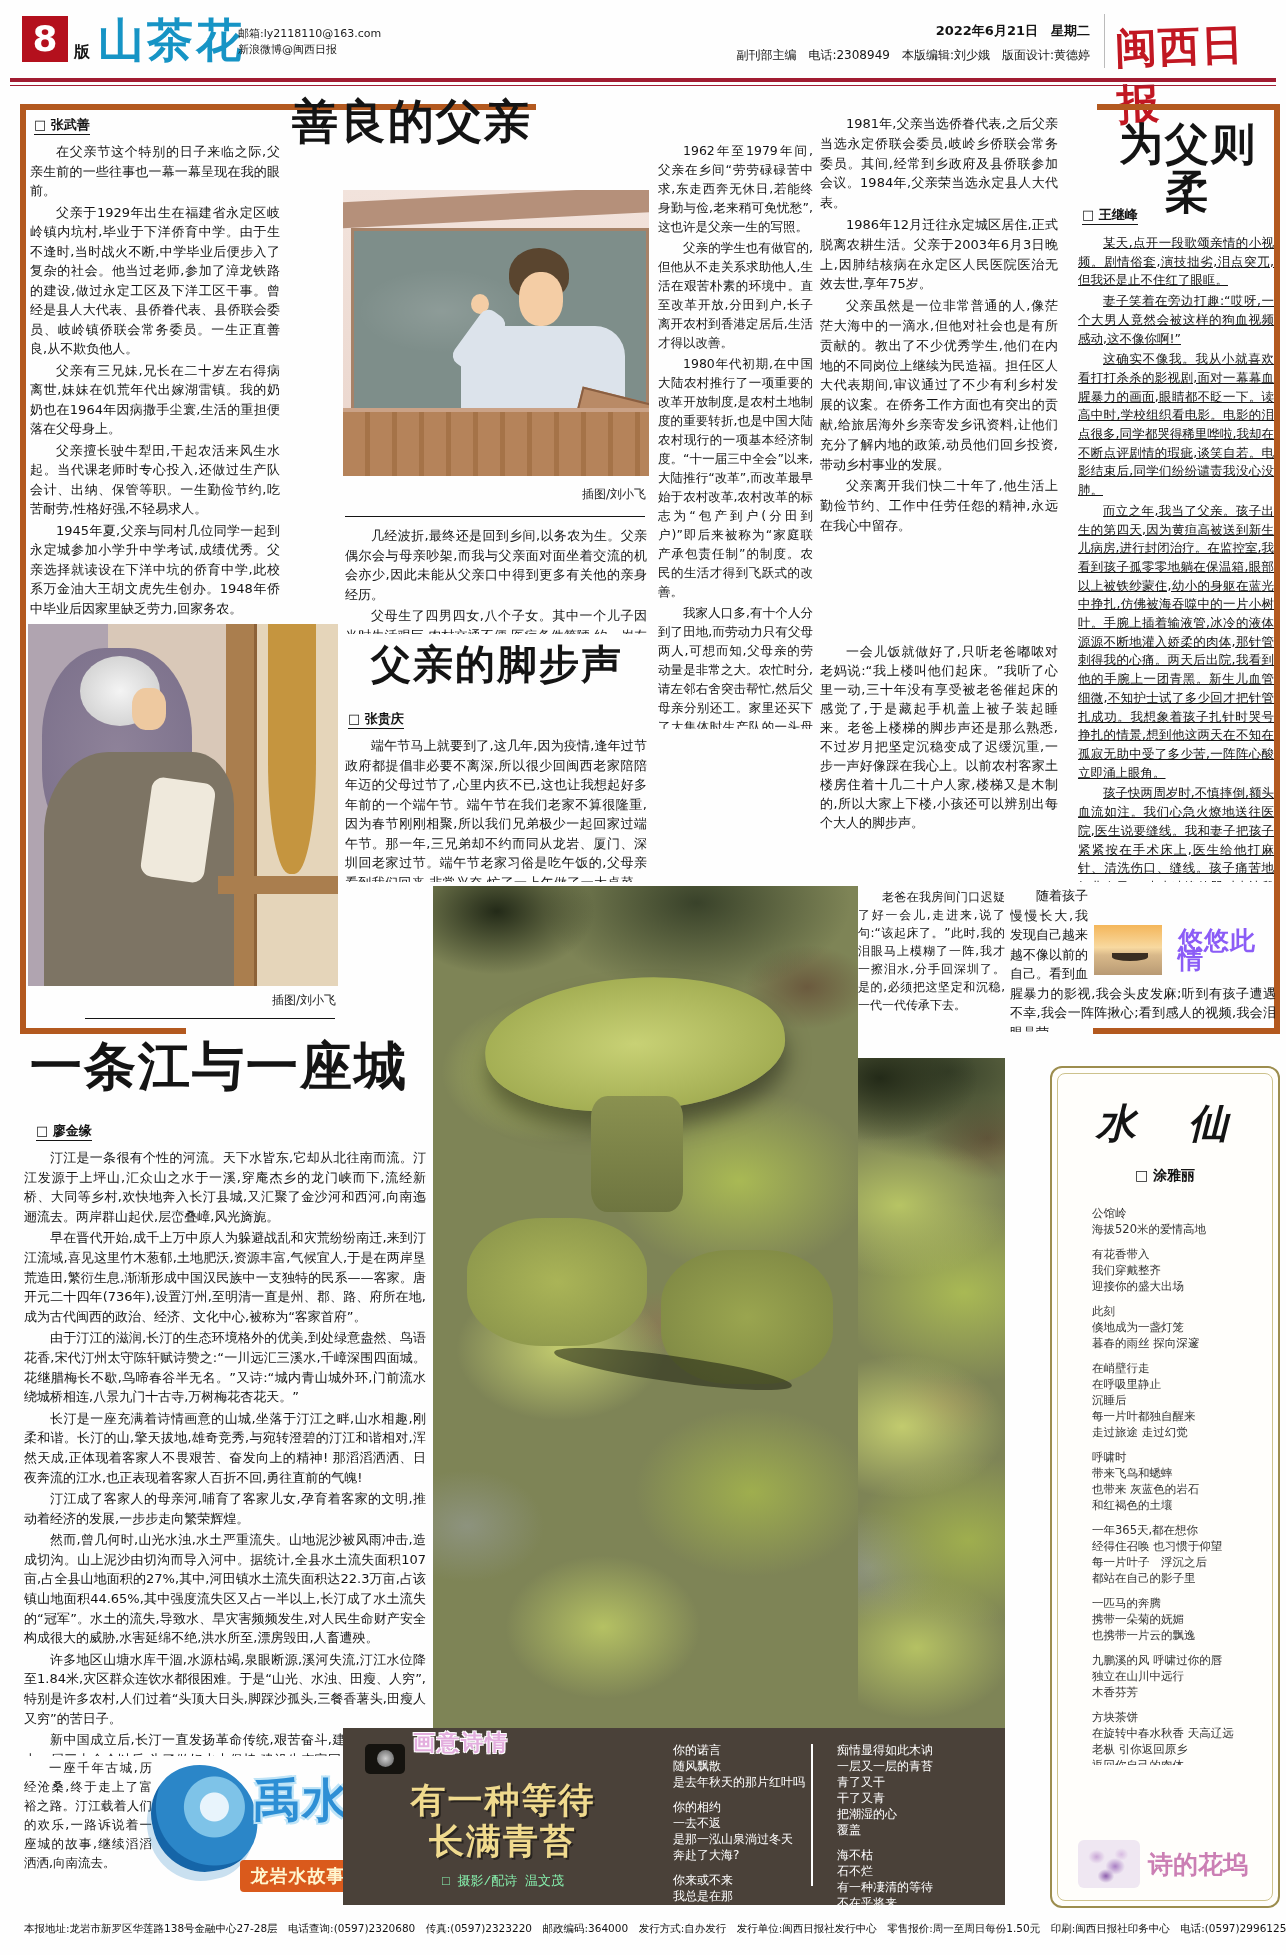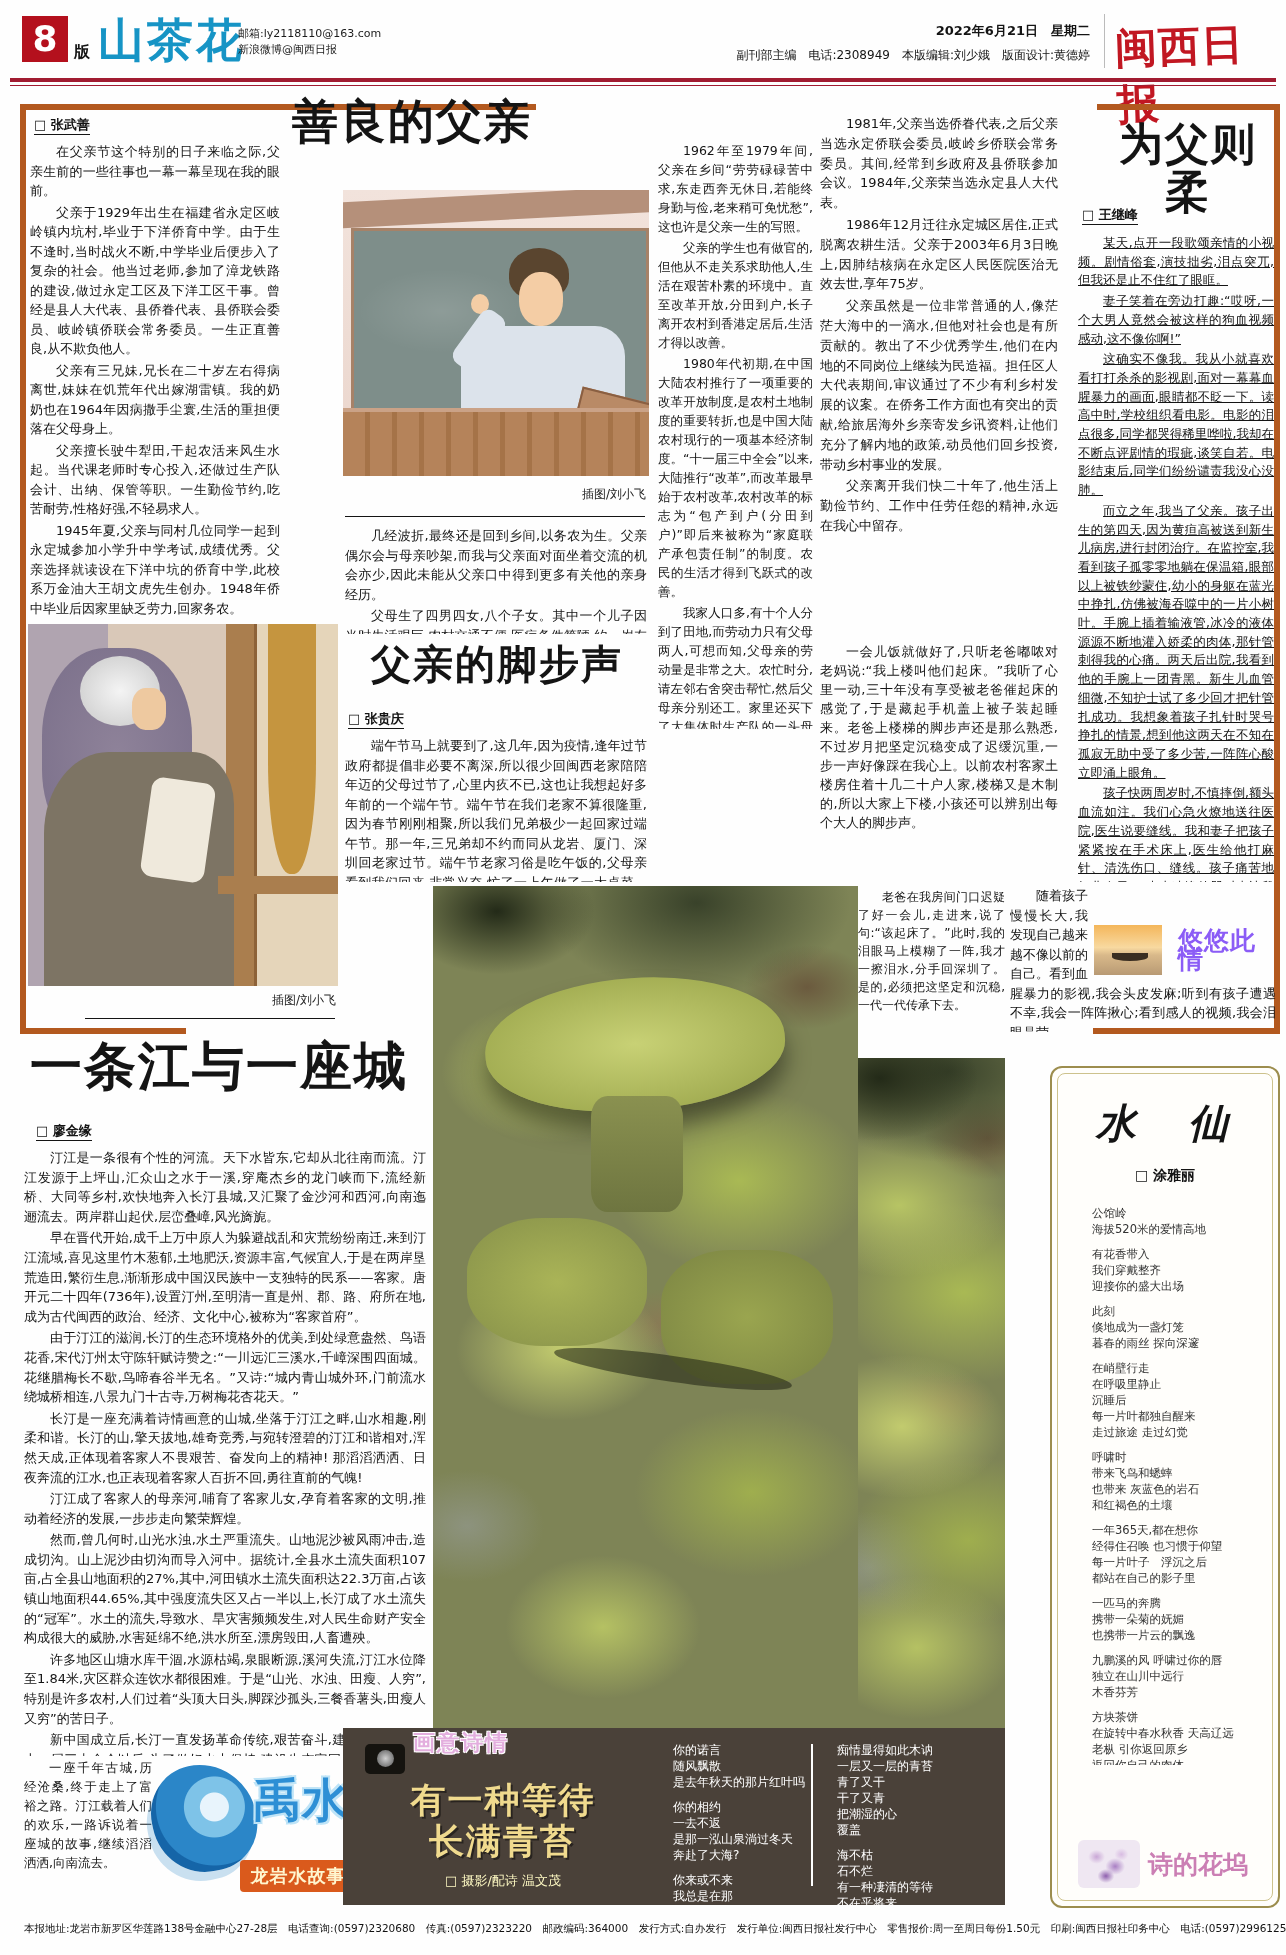--- a/index.html
+++ b/index.html
@@ -194,21 +194,21 @@
     <div class="abs" style="left:22px;top:16px;width:40px;height:30px;background:#15130f;border-radius:5px;">
       <div class="abs" style="left:12px;top:6px;width:17px;height:17px;background:radial-gradient(#cfcfcf,#555);border-radius:50%;"></div>
     </div>
     <div class="abs" style="left:70px;top:0;font-size:22px;font-weight:900;color:#e3aede;
                 text-shadow:-1px -1px 0 #fff,1px -1px 0 #fff,-1px 1px 0 #fff,1px 1px 0 #fff;letter-spacing:2px;">画意诗情</div>
     <div class="abs" style="left:10px;top:52px;width:300px;text-align:center;
          color:#f0da8e;font-weight:900;font-size:35px;line-height:41px;letter-spacing:2px;text-shadow:2px 2px 0 rgba(0,0,0,.45);">
       <div>有一种等待</div>
       <div>长满青苔</div>
     </div>
-    <div class="abs" style="left:10px;top:144px;width:300px;text-align:center;color:#fef9c3;font-size:13px;">□ 摄影/配诗 温文茂</div>
+    <div class="abs" style="left:10px;top:144px;width:300px;text-align:center;color:#86efac;font-size:13px;font-family:Liberation Mono, monospace;">□ 摄影/配诗 温文茂</div>
     <div class="abs" style="left:330px;top:14px;width:136px;color:#fff;font-size:12px;">
         <div class="stanza">
           <div class="pline">你的诺言</div>
           <div class="pline">随风飘散</div>
           <div class="pline">是去年秋天的那片红叶吗</div>
         </div>
         <div class="stanza">
           <div class="pline">你的相约</div>
           <div class="pline">一去不返</div>
           <div class="pline">是那一泓山泉淌过冬天</div>

